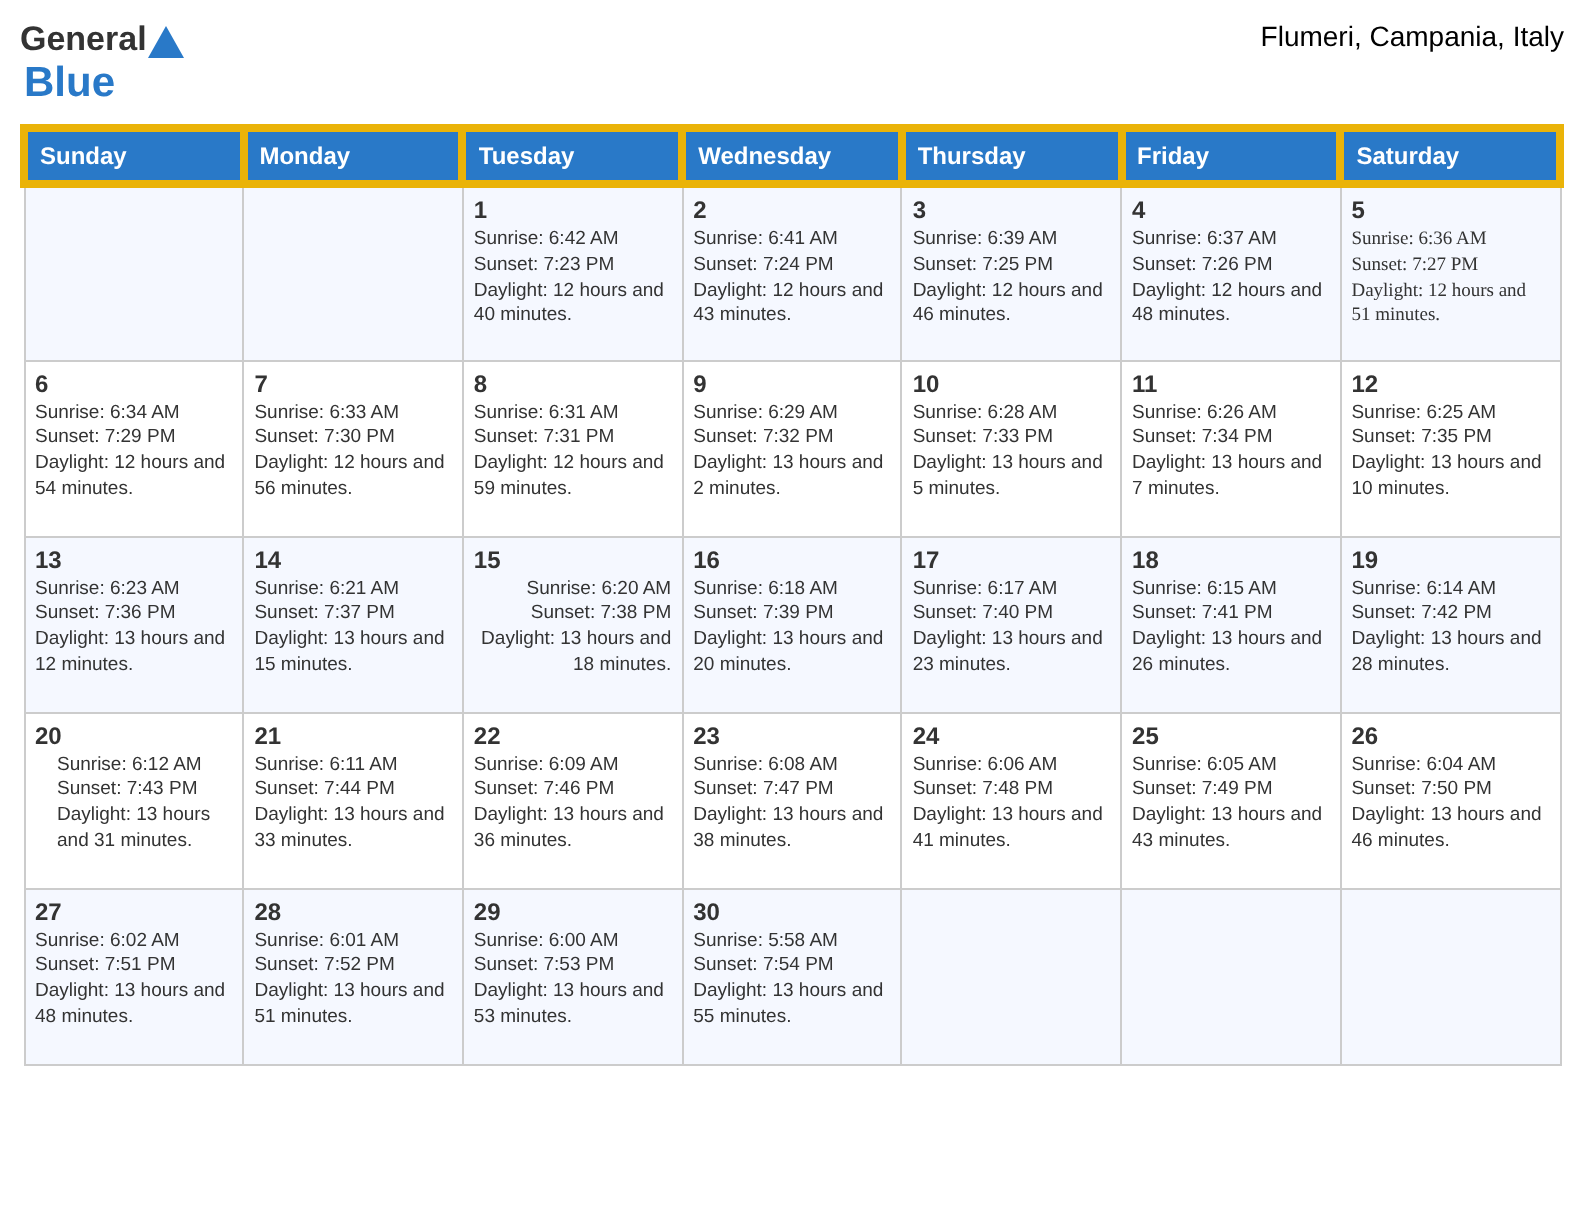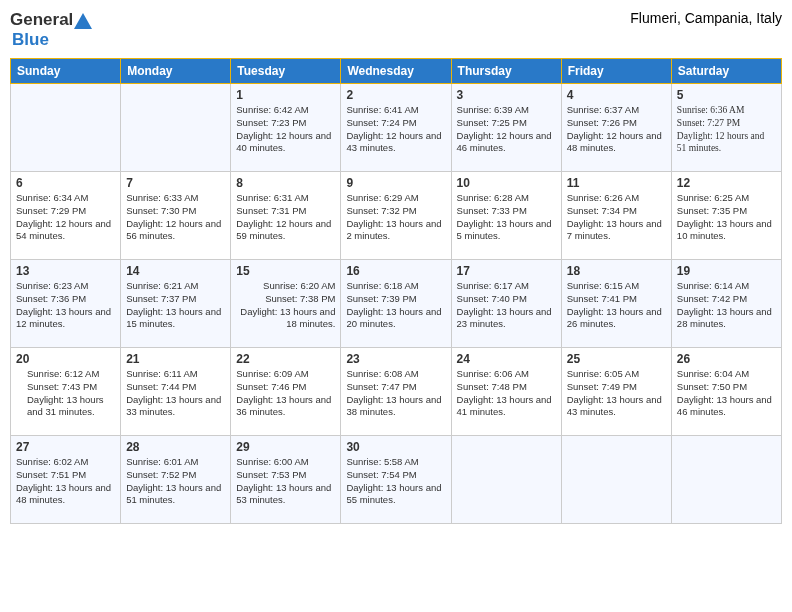--- a/index.html
+++ b/index.html
@@ -42,21 +42,21 @@
       width: 100%;
       border-collapse: collapse;
       table-layout: fixed;
     }
     .calendar th {
       background-color: #2979c8;
       color: white;
       text-align: left;
       padding: 5px 6px;
       font-size: 12px;
-      border: 1px solid #eab308;
+      border: 4px solid #eab308;
     }
     .calendar td {
       border: 1px solid #ccc;
       vertical-align: top;
       padding: 4px 5px;
       font-size: 10px;
       color: #333;
       height: 88px;
     }
     .day-number {
@@ -87,21 +87,21 @@
 </head>
 <body>
 
 <div class="page">
   <div class="header">
     <div class="logo">
       <div>
         <span style="font-size:17px;font-weight:bold;color:#333;">General</span><svg width="18" height="16" viewBox="0 0 18 16" style="vertical-align:middle;margin:0 1px;">
             <polygon points="0,16 9,0 18,16" fill="#2979c8"></polygon>
           </svg><br>
-        <span style="font-size:17px;font-weight:bold;color:#2979c8;margin-left:2px;">Blue</span>
+        <span style="font-size:21px;font-weight:bold;color:#2979c8;margin-left:2px;">Blue</span>
       </div>
     </div>
     <div class="title-area">
       <div class="location">Flumeri, Campania, Italy</div>
     </div>
   </div>
 
   <table class="calendar">
     <thead>
       <tr>

